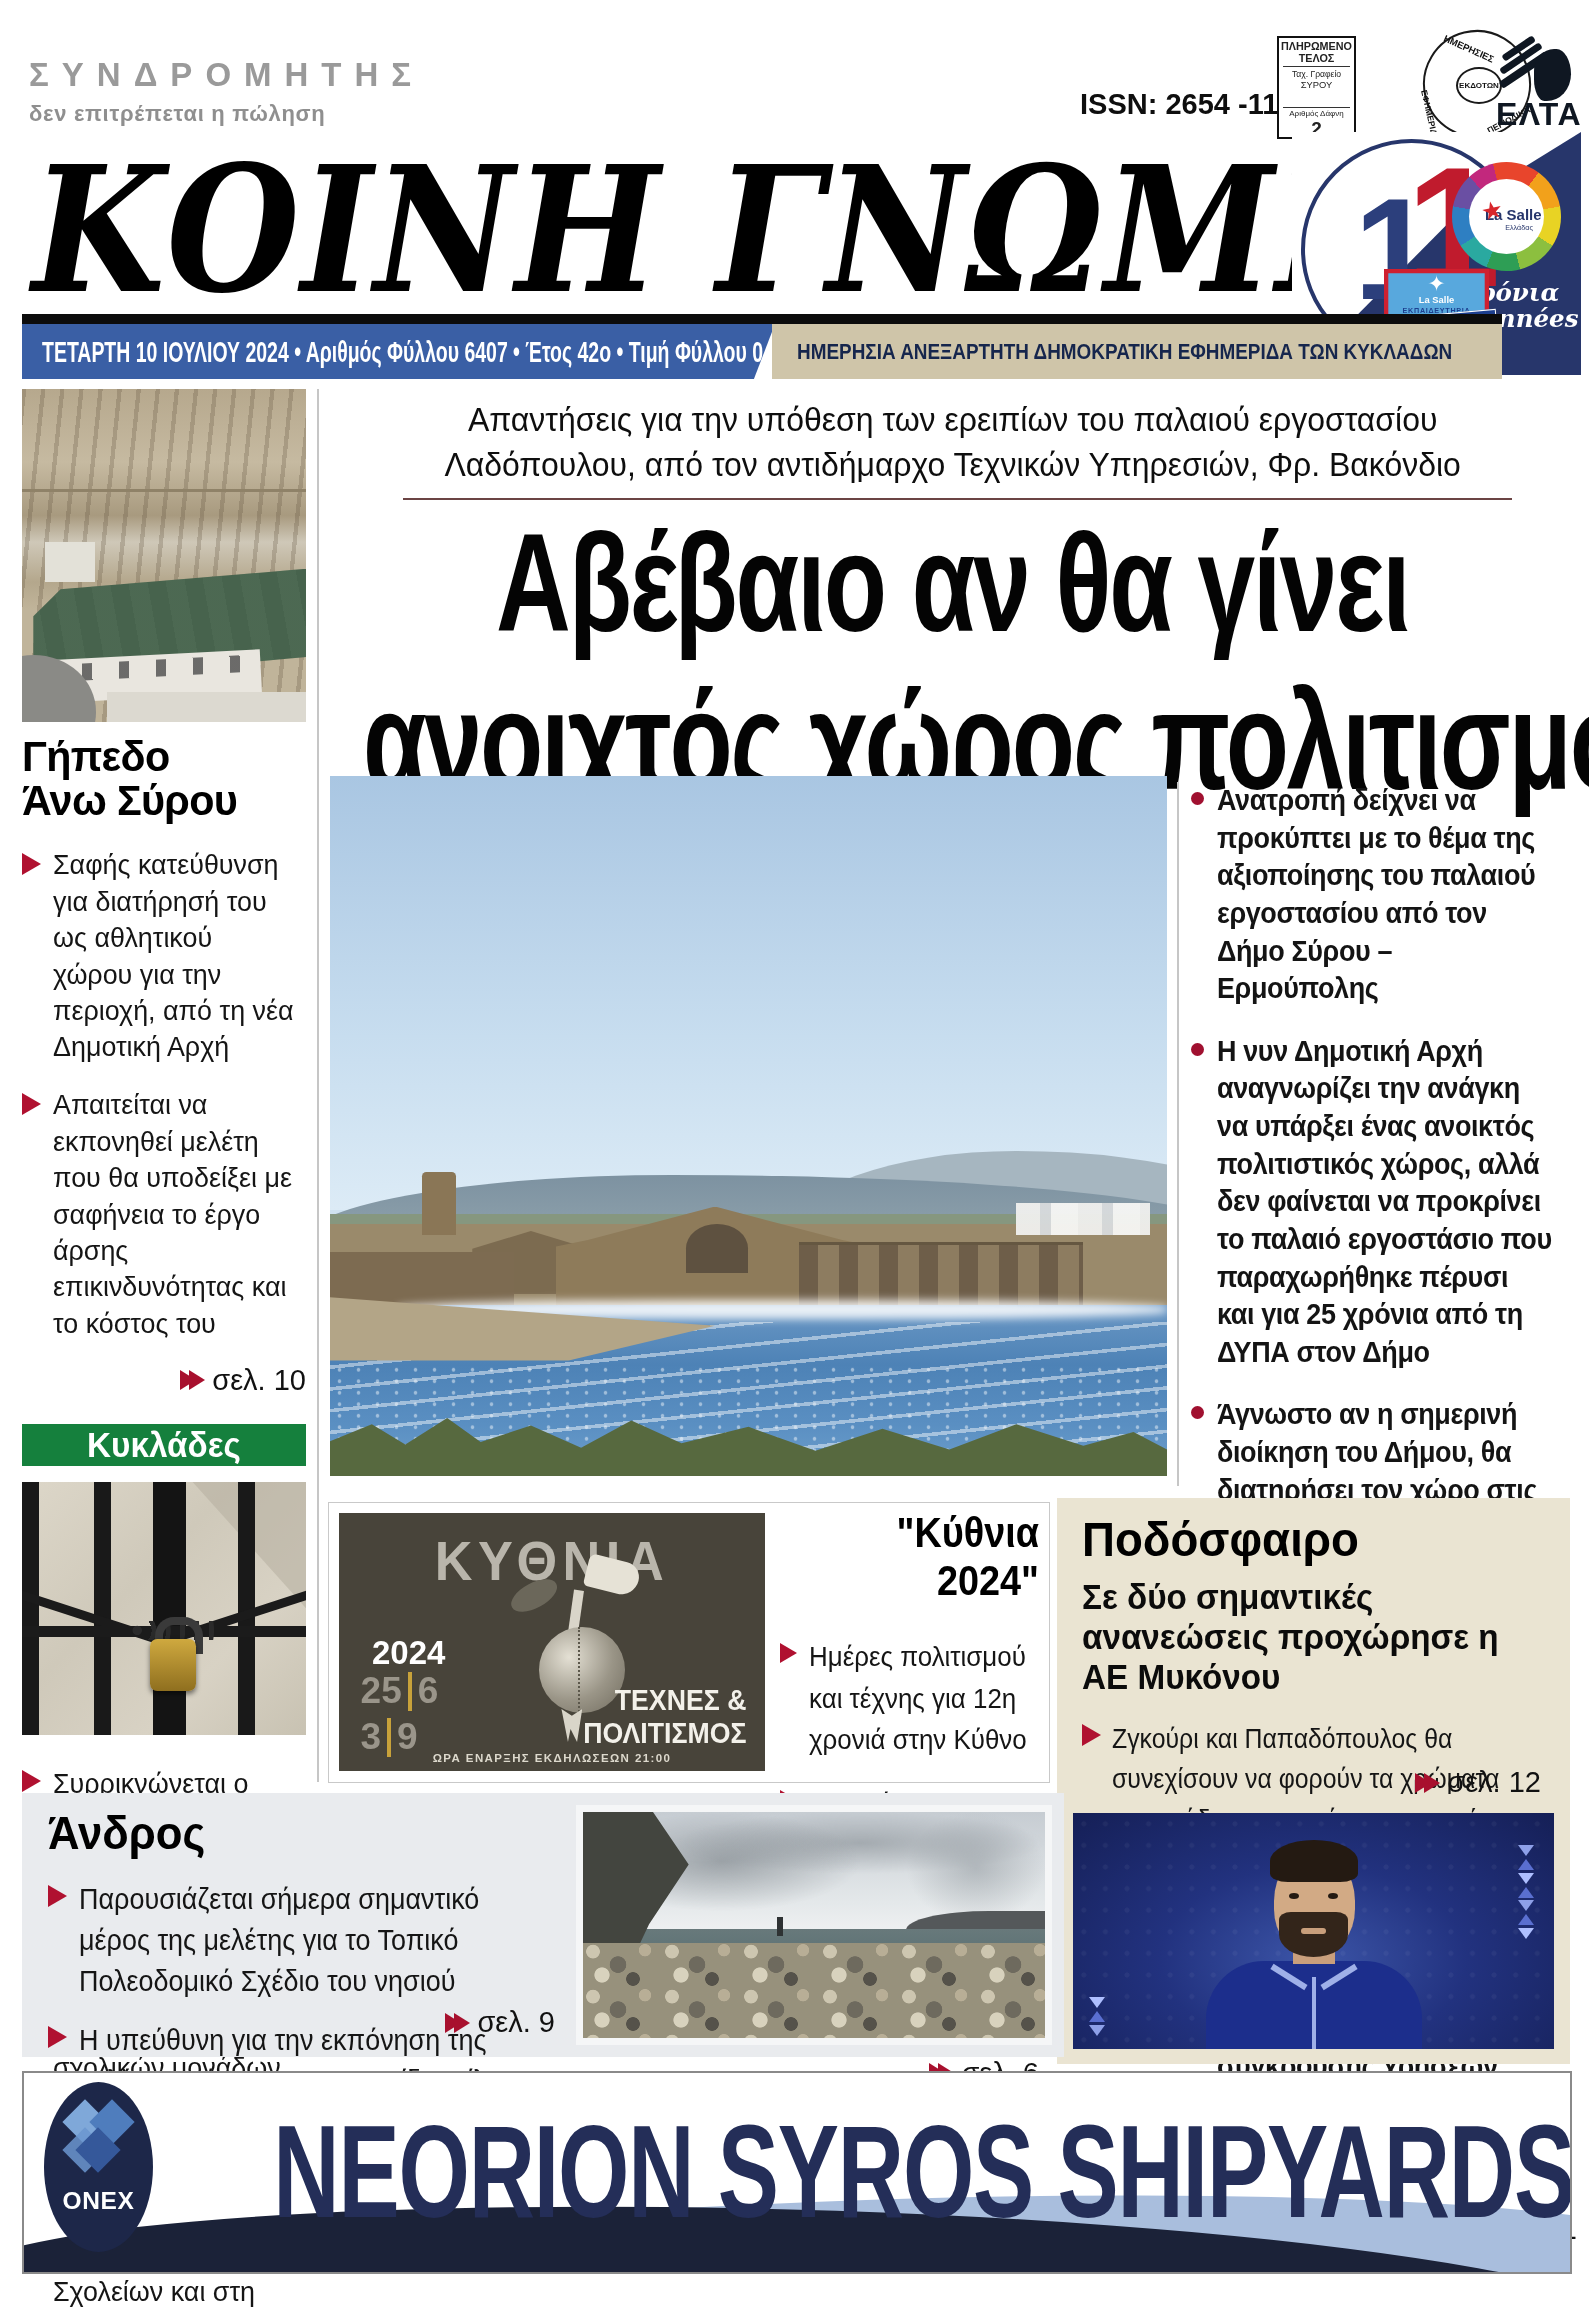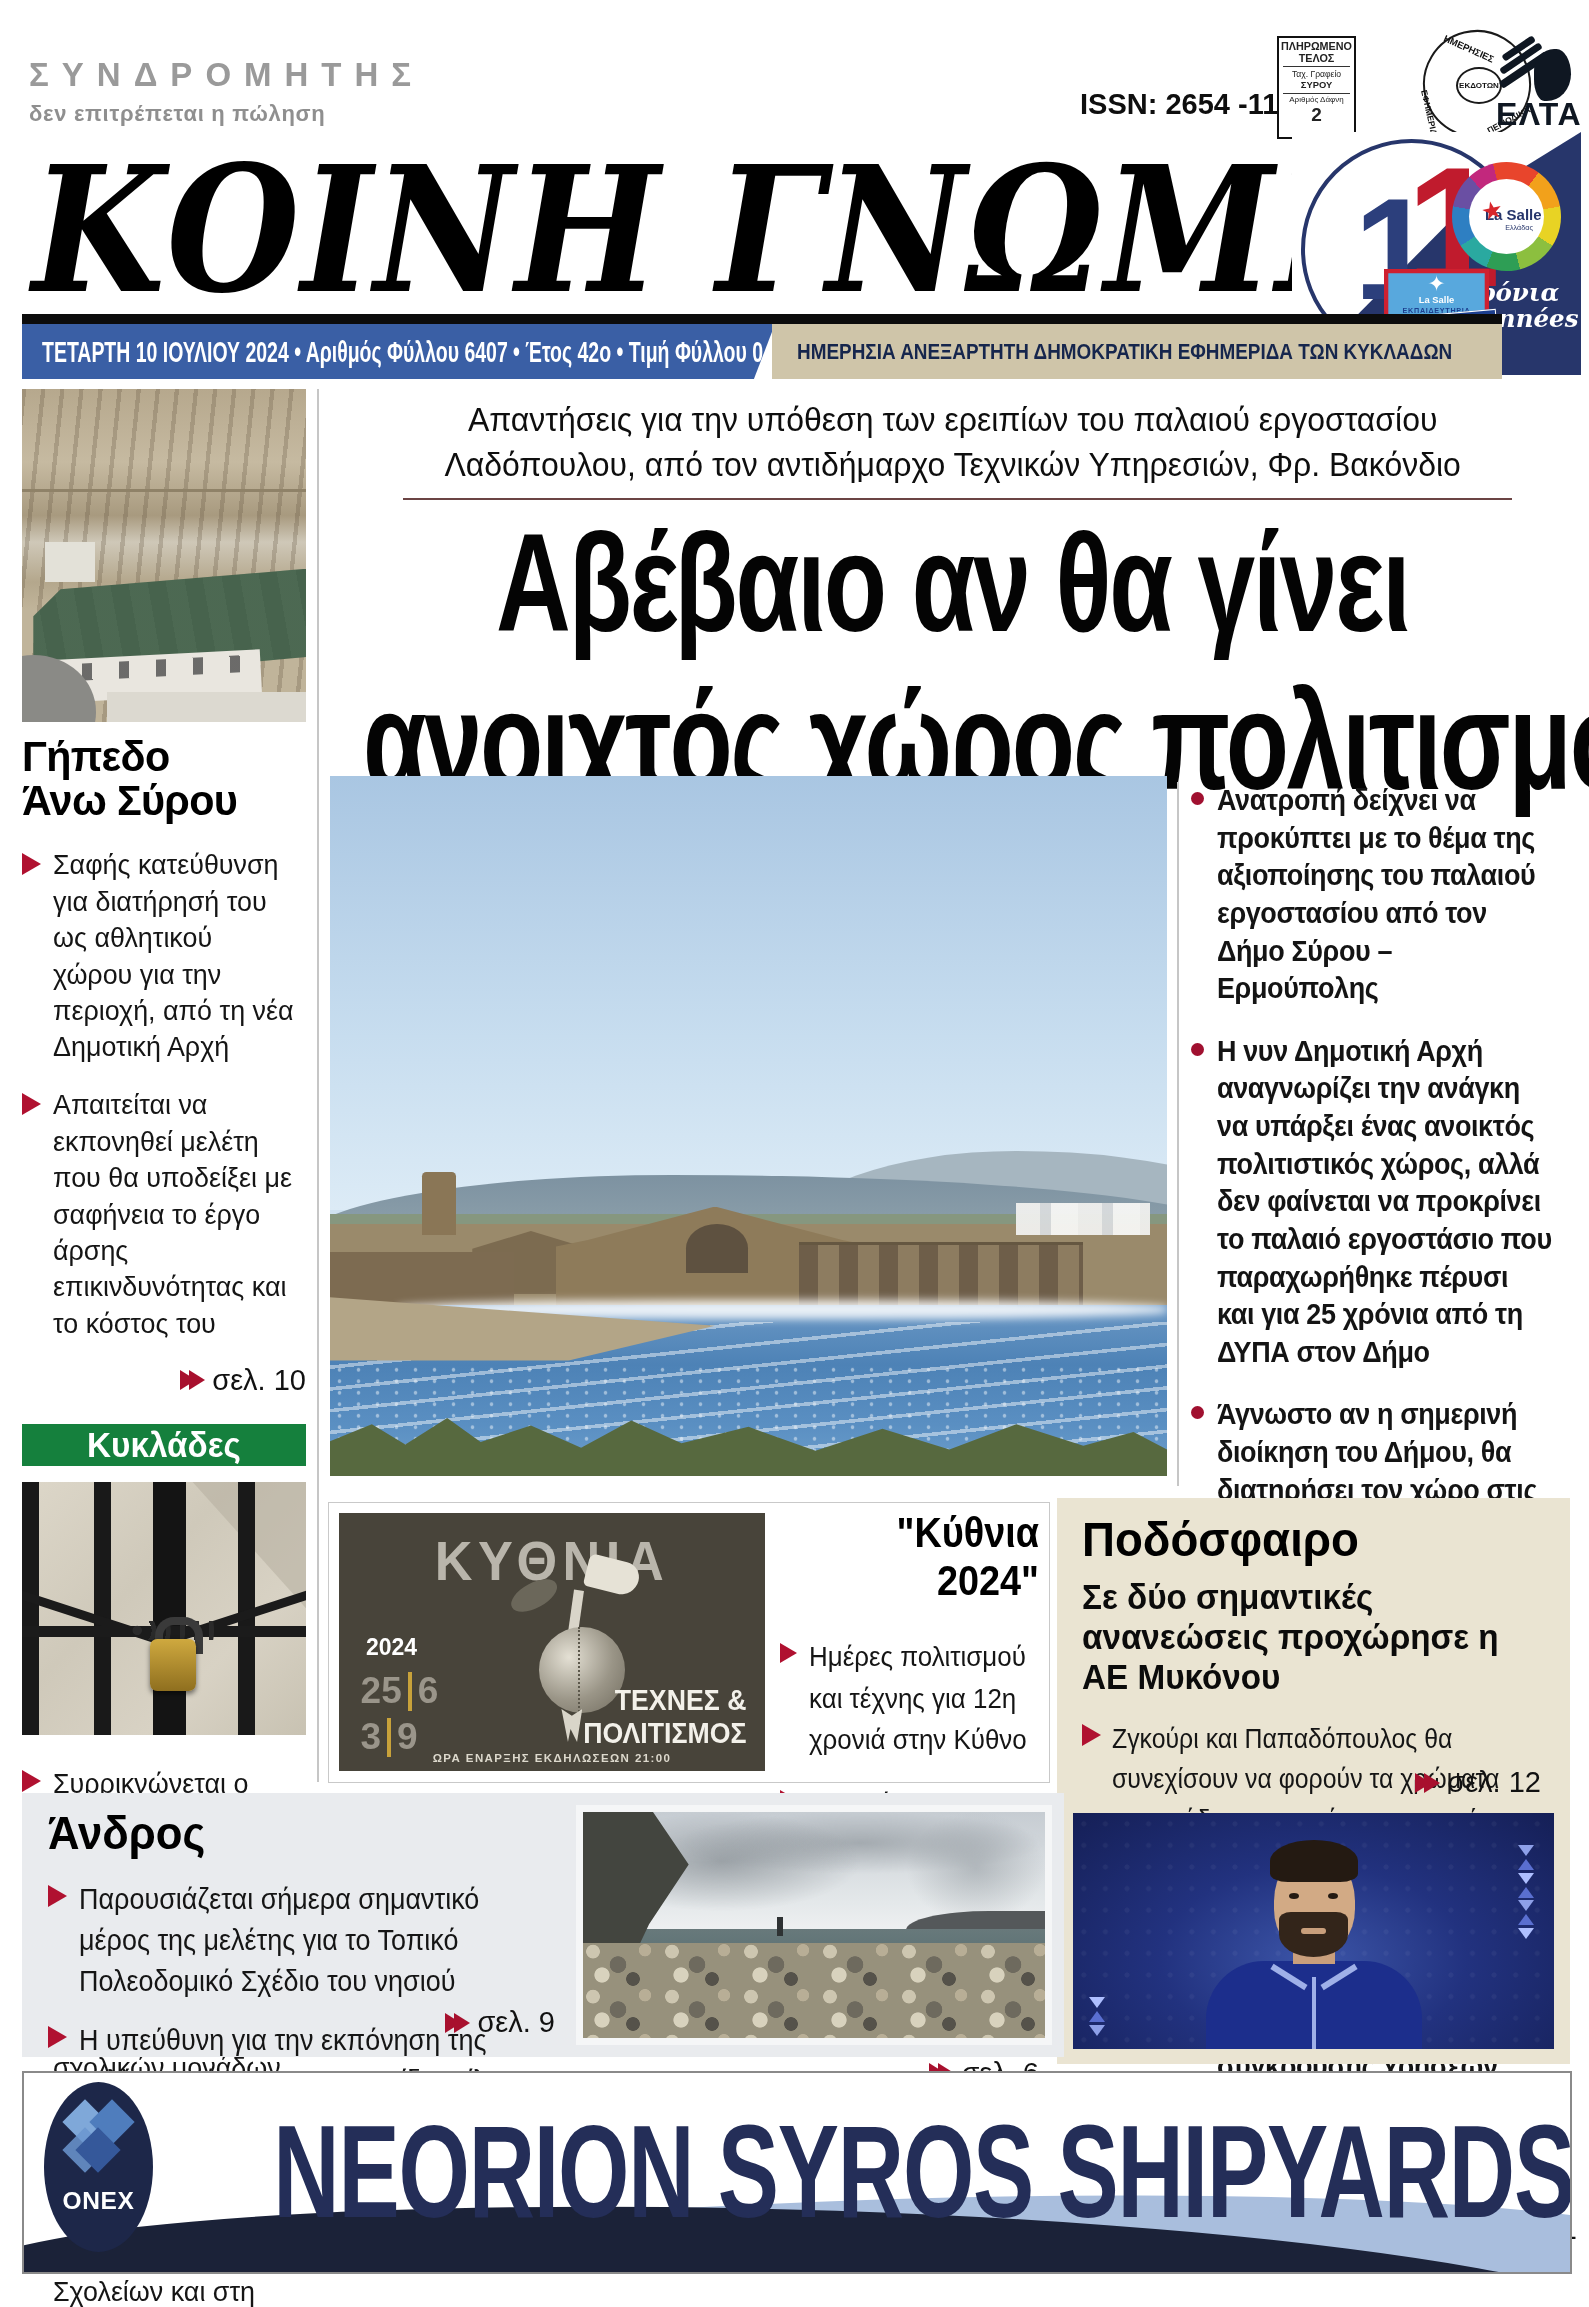--- a/index.html
+++ b/index.html
@@ -11,21 +11,21 @@
   .subscriber{left:29px;top:56px;color:#9a9a9a;}
   .subscriber .l1{font-size:33px;font-weight:bold;letter-spacing:13px;}
   .subscriber .l2{font-size:22px;font-weight:bold;margin-top:7.2px;letter-spacing:0.7px;color:#8f8f8f;}
   .issn{left:1080px;top:88px;font-size:29px;font-weight:bold;color:#0e0e0e;}
 
   .stampbox{left:1277px;top:36px;width:75px;height:99px;border:2.9px solid #111;background:#fff;
             display:flex;flex-direction:column;align-items:center;font-weight:bold;color:#222;}
   .stampbox .r1{font-size:10.8px;margin-top:2.2px;}
   .stampbox .r2{font-size:10.8px;border-bottom:1.4px solid #333;width:90%;text-align:center;padding-bottom:1.4px;}
   .stampbox .r3{font-size:8.6px;font-weight:normal;margin-top:2.2px;}
-  .stampbox .r4{font-size:9.4px;font-weight:bold;border-bottom:1.4px solid #333;width:90%;text-align:center;padding-bottom:3px;}
+  .stampbox .r4{font-size:9.4px;font-weight:normal;border-bottom:1.4px solid #333;width:90%;text-align:center;padding-bottom:17px;}
   .stampbox .r5{font-size:8px;font-weight:normal;margin-top:1.4px;}
   .stampbox .r6{font-size:19px;}
 
   .pubstamp{left:1423px;top:30px;width:108px;height:108px;}
   .pubstamp .ring{position:absolute;inset:0;border:2.9px solid #1a1a1a;border-radius:50%;transform:rotate(-14deg);}
   .pubstamp .inner{position:absolute;left:33px;top:37px;width:42px;height:33px;border:2.2px solid #1a1a1a;border-radius:50%;
                    display:flex;align-items:center;justify-content:center;font-size:8px;font-weight:bold;}
   .pubstamp .w1{position:absolute;left:19px;top:13px;font-size:9.4px;font-weight:bold;transform:rotate(24deg);}
   .pubstamp .w2{position:absolute;left:1.4px;top:55px;font-size:8.6px;font-weight:bold;transform:rotate(77deg);transform-origin:left;}
   .pubstamp .w3{position:absolute;left:62px;top:85px;font-size:8.6px;font-weight:bold;transform:rotate(-28deg);}
@@ -195,21 +195,21 @@
   .poster .ttl{position:absolute;left:0;right:0;top:16px;text-align:center;color:#b9b5ab;
        font-size:55px;font-weight:800;letter-spacing:5.8px;transform:scaleX(.95);}
   .poster .pom{position:absolute;left:47%;top:44%;width:86px;height:86px;border-radius:50%;
        background:radial-gradient(circle at 35% 35%,#e4e0d4,#9a9587 55%,#6f6a5d);}
   .poster .pom-seam{position:absolute;left:56%;top:44%;width:0;height:85px;border-left:2.2px dotted #5c584c;}
   .poster .pom-stem{position:absolute;left:54.5%;top:30%;width:10px;height:43px;background:#d9d5c9;transform:rotate(8deg);}
   .poster .pom-leaf{position:absolute;left:40%;top:27%;width:50px;height:24.5px;background:#6b675a;border-radius:50%;transform:rotate(-28deg);}
   .poster .pom-hand{position:absolute;left:58%;top:18%;width:53px;height:33px;background:#e6e2d6;border-radius:8.6px 19px 21.6px 5.8px;transform:rotate(14deg);}
   .poster .pom-tail{position:absolute;left:51%;top:76%;width:26px;height:33px;background:#d9d5c9;
        clip-path:polygon(20% 0,45% 100%,55% 60%,80% 100%,100% 0 ,60% 20%);}
-  .poster .yr{position:absolute;left:27px;top:121px;color:#fff;font-size:23px;font-weight:800;}
+  .poster .yr{position:absolute;left:33px;top:121px;color:#fff;font-size:33px;font-weight:800;}
   .poster .d1,.poster .d2{position:absolute;left:21.6px;color:#9a958a;font-size:37px;font-weight:800;display:flex;align-items:center;}
   .poster .d1{top:157px;}
   .poster .d2{top:203px;}
   .poster .gold{display:inline-block;width:4.3px;height:39px;background:#c8a23a;margin:0 5.8px;}
   .poster .tag{position:absolute;right:19px;top:171px;text-align:right;color:#f3f1ea;font-size:29px;font-weight:800;line-height:1.15;transform:scaleX(.92);transform-origin:right;}
   .poster .foot{position:absolute;left:0;right:0;bottom:7.2px;text-align:center;color:#ddd9cd;font-size:11.5px;font-weight:bold;letter-spacing:1.4px;}
   .kyth-col{position:absolute;left:451px;top:5.8px;width:259px;}
   .kyth-h{font-size:42px;font-weight:800;color:#000;text-align:right;transform:scaleX(.9);transform-origin:right;}
   .kyth-col .bullets{margin-top:32px;}
   .kyth-col .b-txt{font-size:27px;line-height:1.55;font-weight:500;}

